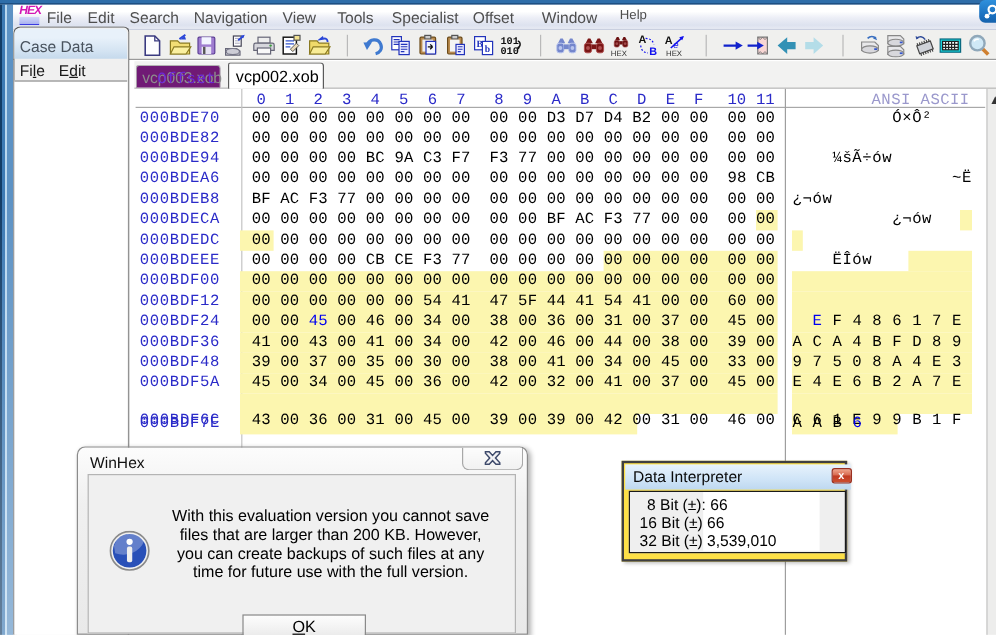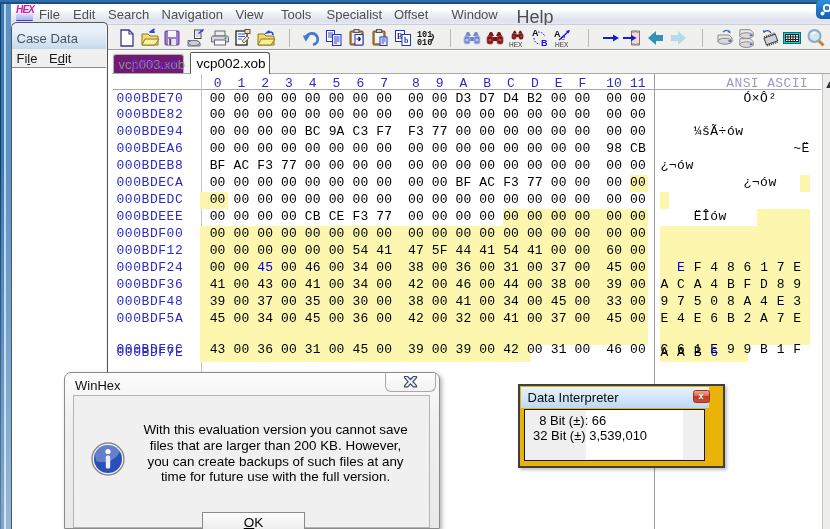--- a/index.html
+++ b/index.html
@@ -16,21 +16,21 @@
 <div class="ab" style="left:11px;top:4px;width:819px;height:21px;background:linear-gradient(180deg,#ffffff 0 28%,#eceef6 55%,#dde2ef 85%,#e7eaf3 100%);border-bottom:1px solid #c9cfdf"></div>
 <span class="ab" style="left:39px;top:6.5px;font-size:13px;color:#4e4e4e">File</span>
 <span class="ab" style="left:73px;top:6.5px;font-size:13px;color:#4e4e4e">Edit</span>
 <span class="ab" style="left:108px;top:6.5px;font-size:13px;color:#4e4e4e">Search</span>
 <span class="ab" style="left:161.5px;top:6.5px;font-size:13px;color:#4e4e4e">Navigation</span>
 <span class="ab" style="left:235.5px;top:6.5px;font-size:13px;color:#4e4e4e">View</span>
 <span class="ab" style="left:281px;top:6.5px;font-size:13px;color:#4e4e4e">Tools</span>
 <span class="ab" style="left:326.5px;top:6.5px;font-size:13px;color:#4e4e4e">Specialist</span>
 <span class="ab" style="left:394px;top:6.5px;font-size:13px;color:#4e4e4e">Offset</span>
 <span class="ab" style="left:451.5px;top:6.5px;font-size:13px;color:#4e4e4e">Window</span>
-<span class="ab" style="left:516.5px;top:6.5px;font-size:18px;color:#4e4e4e">Help</span>
+<span class="ab" style="left:516.5px;top:6.5px;font-size:11px;color:#4e4e4e">Help</span>
 <div class="ab" style="left:16px;top:6px;width:18px;height:15px">
       <span class="ab" style="left:0;top:-2.5px;font-size:10px;font-weight:bold;font-style:italic;color:#d316b4;letter-spacing:-.8px">HEX</span>
       <div class="ab" style="left:0;top:8px;width:17px;height:7px;background:linear-gradient(180deg,#d4d9f8,#aab2f0);border-radius:1px;border-bottom:1.5px solid #3a3ae0"><svg width="17" height="7" viewBox="0 0 17 7">
           <path d="M1 3.5h15M2 5h13" stroke="#2222a8" stroke-width="1.6"></path>
         </svg></div>
     </div>
 <div class="ab" style="left:816px;top:0;width:14px;height:19px;border-radius:5px 0 0 5px;background:linear-gradient(180deg,#2f90dc,#1a6fbe 70%,#1562ad);overflow:hidden"><svg width="14" height="19" viewBox="0 0 14 19">
         <circle cx="11" cy="8" r="3.2" fill="none" stroke="#fff" stroke-width="1.8"></circle>
         <circle cx="6.5" cy="13.5" r="2" fill="#fff"></circle>
         <path d="M8 12l2-2" stroke="#fff" stroke-width="1.4"></path>
@@ -364,24 +364,25 @@
           <circle cx="17" cy="17" r="16" fill="none" stroke="#8a8a8a" stroke-width="1.4"></circle>
           <circle cx="17" cy="17" r="14" fill="#2950b8"></circle>
           <path d="M4 13 A14 14 0 0 1 29 9 A18 16 0 0 1 5 19z" fill="rgba(255,255,255,.28)"></path>
           <circle cx="17" cy="9.5" r="2.6" fill="#fff"></circle>
           <rect x="14.8" y="13.5" width="4.4" height="13" rx="1.5" fill="#eee"></rect>
         </svg>
         <div class="ab" style="left:60px;top:26px;width:283px;text-align:center;font-size:13.4px;line-height:15.8px;color:#000;white-space:nowrap">With this evaluation version you cannot save<br>files that are larger than 200 KB. However,<br>you can create backups of such files at any<br>time for future use with the full version.</div>
         <div class="ab" style="left:128px;top:116px;width:103px;height:23px;background:linear-gradient(180deg,#fdfdfd,#f2f2f2 50%,#e6e6e6);border:1px solid #8a8a8a;text-align:center;font-size:13.5px;color:#000;padding-top:2px"><u>O</u>K</div>
       </div>
     </div>
-<div class="ab" style="left:517.5px;top:383.5px;width:207px;height:84.5px;background:#eab308;border:2px solid #3f3f41;box-shadow:2px 2px 3px rgba(0,0,0,.25);z-index:5">
+<div class="ab" style="left:517.5px;top:383.5px;width:188px;height:84.5px;background:#fde047;border:2px solid #3f3f41;box-shadow:2px 2px 3px rgba(0,0,0,.25);z-index:5">
       <div class="ab" style="left:1px;top:1px;width:188px;height:21px;background:linear-gradient(180deg,#e7f2fc,#cfe4f7 60%,#bed8f0)"></div>
       <span class="ab" style="left:8px;top:4.5px;font-size:13px;color:#0a0a0a">Data Interpreter</span>
       <div class="ab" style="left:173px;top:4px;width:17px;height:13px;border-radius:2.5px;background:linear-gradient(180deg,#f0a58c,#d86a50 45%,#c13a22 50%,#cc4f30);border:1px solid #9a3020;color:#fff;font-size:9px;font-weight:bold;text-align:center;line-height:11px;font-family:Liberation Sans">x</div>
       <div class="ab" style="left:4.5px;top:23px;width:181px;height:52px;background:#efefef;border:1.5px solid #1a1a1a">
         <div class="ab" style="left:61px;top:0px;width:97px;height:49px;background:#fff"></div>
         <div class="ab" style="left:8px;top:3px;font-size:13px;line-height:15.4px;color:#000">
           <div>&nbsp; 8 Bit (±): 66</div>
+          <div>16 Bit (±) 66</div>
           <div>32 Bit (±) 3,539,010</div>
         </div>
       </div>
     </div>
 </div>
 </body></html>

